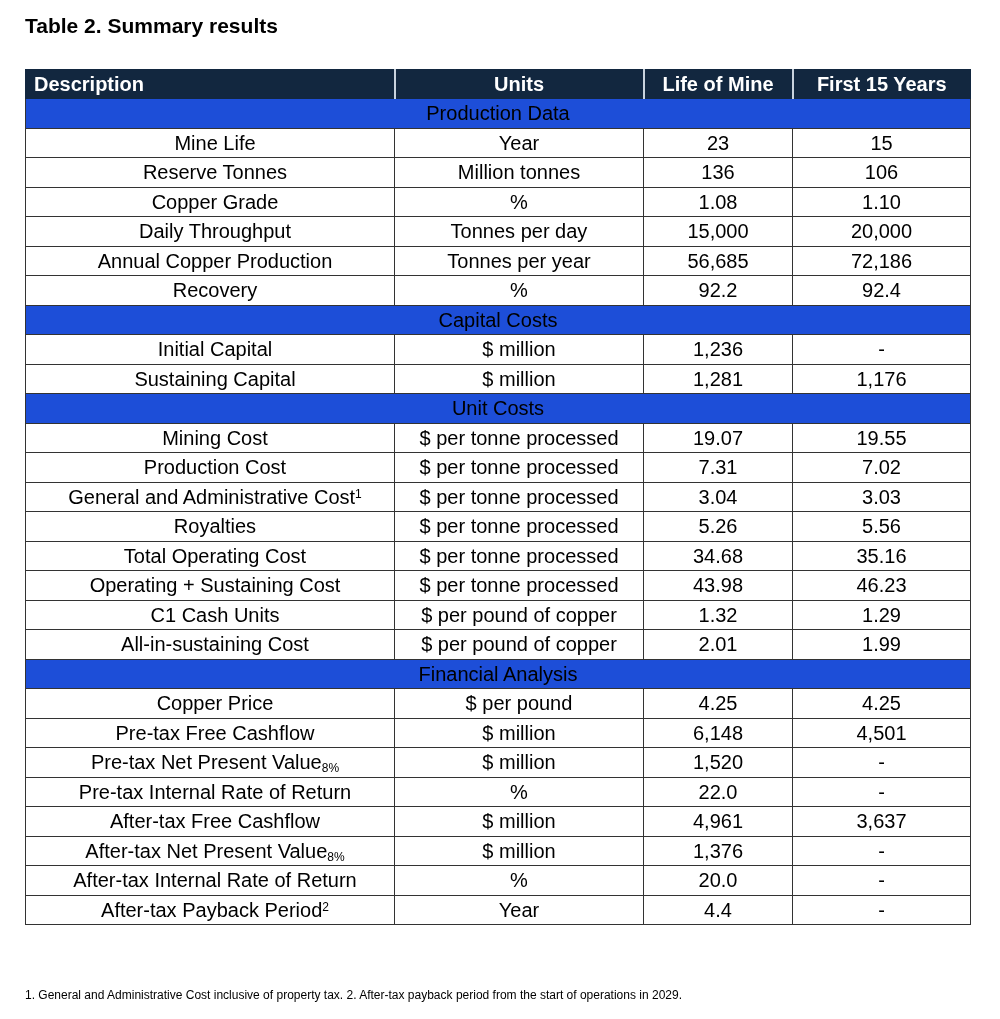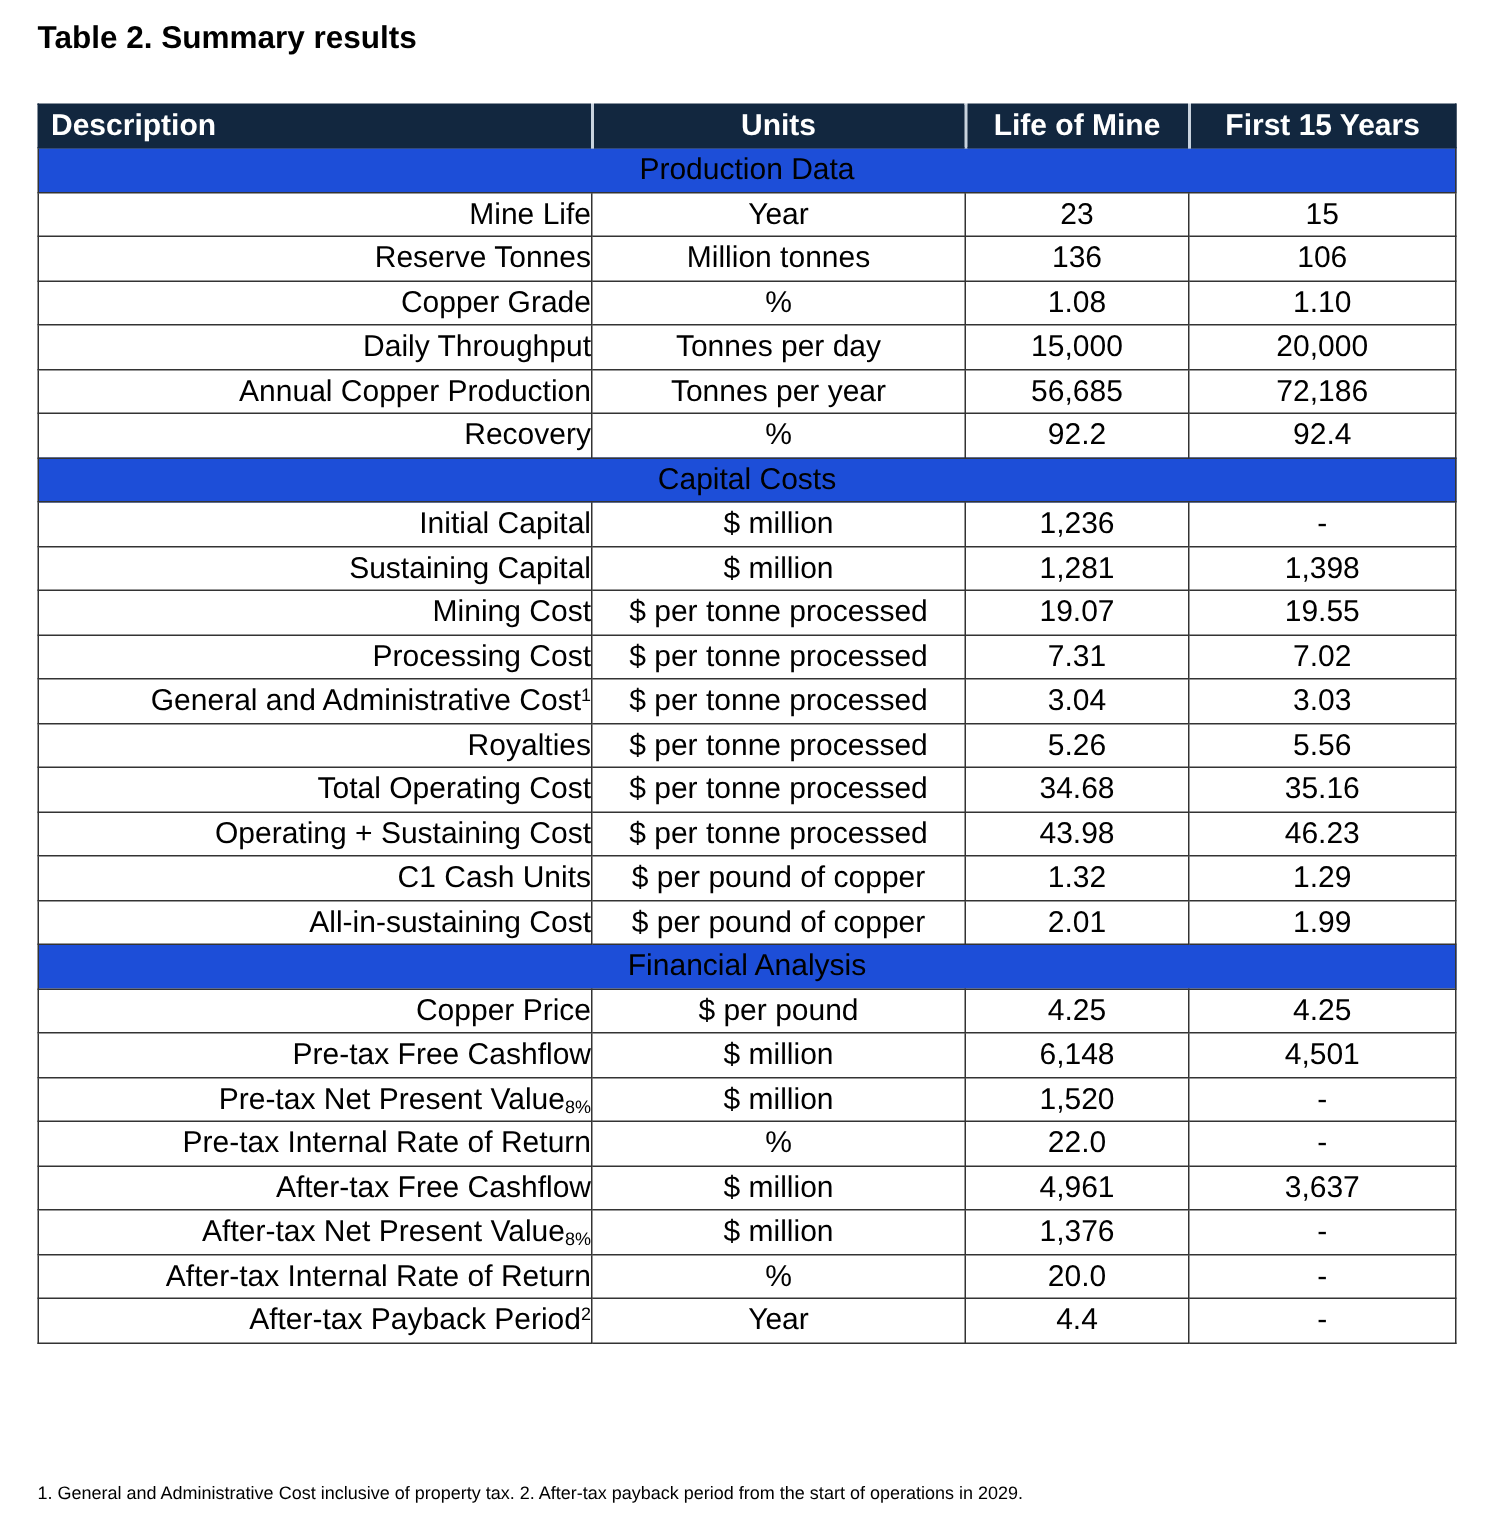--- a/index.html
+++ b/index.html
@@ -4,21 +4,21 @@
 <style>
   html, body { margin:0; padding:0; background:#ffffff; }
   body { width:1000px; height:1019px; position:relative; font-family:"Liberation Sans", sans-serif; color:#000; }
   .title { position:absolute; left:25px; top:14px; font-size:21px; font-weight:bold; }
   table { position:absolute; left:25px; top:69px; width:945px; border-collapse:collapse; table-layout:fixed; }
   col.c1 { width:369px; } col.c2 { width:249px; } col.c3 { width:149px; } col.c4 { width:178px; }
   th { background:#12273f; color:#fff; font-weight:bold; font-size:20px; height:28px; padding:0 8px; border:1px solid #12273f; border-right:2px solid #c9d3de;margin-left:12px; }
   th:last-child { border-right:1px solid #12273f; }
   th.left { text-align:left; }
   td { font-size:20px; height:28.5px; padding:0 0; border:1.5px solid #333; text-align:center; line-height:20px; }
-  td.desc { text-align:right; padding-left:10px; }
+  td.desc { text-align:center; padding-left:10px; }
   tr.section td { background:#1d4ed8; text-align:center; }
   sup { font-size:12px; vertical-align:6px; line-height:0; }
   sub { font-size:12px; vertical-align:-3px; line-height:0; }
   .footnote { position:absolute; left:25px; top:988px; font-size:12px; }
 </style>
 </head>
 <body>
 
 <div class="title">Table 2. Summary results</div>
 
@@ -83,30 +83,33 @@
       <tr>
         <td class="desc"><span>Initial Capital</span></td>
         <td>$ million</td>
         <td>1,236</td>
         <td>-</td>
       </tr>
       <tr>
         <td class="desc"><span>Sustaining Capital</span></td>
         <td>$ million</td>
         <td>1,281</td>
-        <td>1,398</td>
+        <td>1,176</td>
+      </tr>
+      <tr class="section">
+        <td colspan="4">Unit Costs</td>
       </tr>
       <tr>
         <td class="desc"><span>Mining Cost</span></td>
         <td>$ per tonne processed</td>
         <td>19.07</td>
         <td>19.55</td>
       </tr>
       <tr>
-        <td class="desc"><span>Processing Cost</span></td>
+        <td class="desc"><span>Production Cost</span></td>
         <td>$ per tonne processed</td>
         <td>7.31</td>
         <td>7.02</td>
       </tr>
       <tr>
         <td class="desc"><span>General and Administrative Cost</span><sup>1</sup></td>
         <td>$ per tonne processed</td>
         <td>3.04</td>
         <td>3.03</td>
       </tr>

